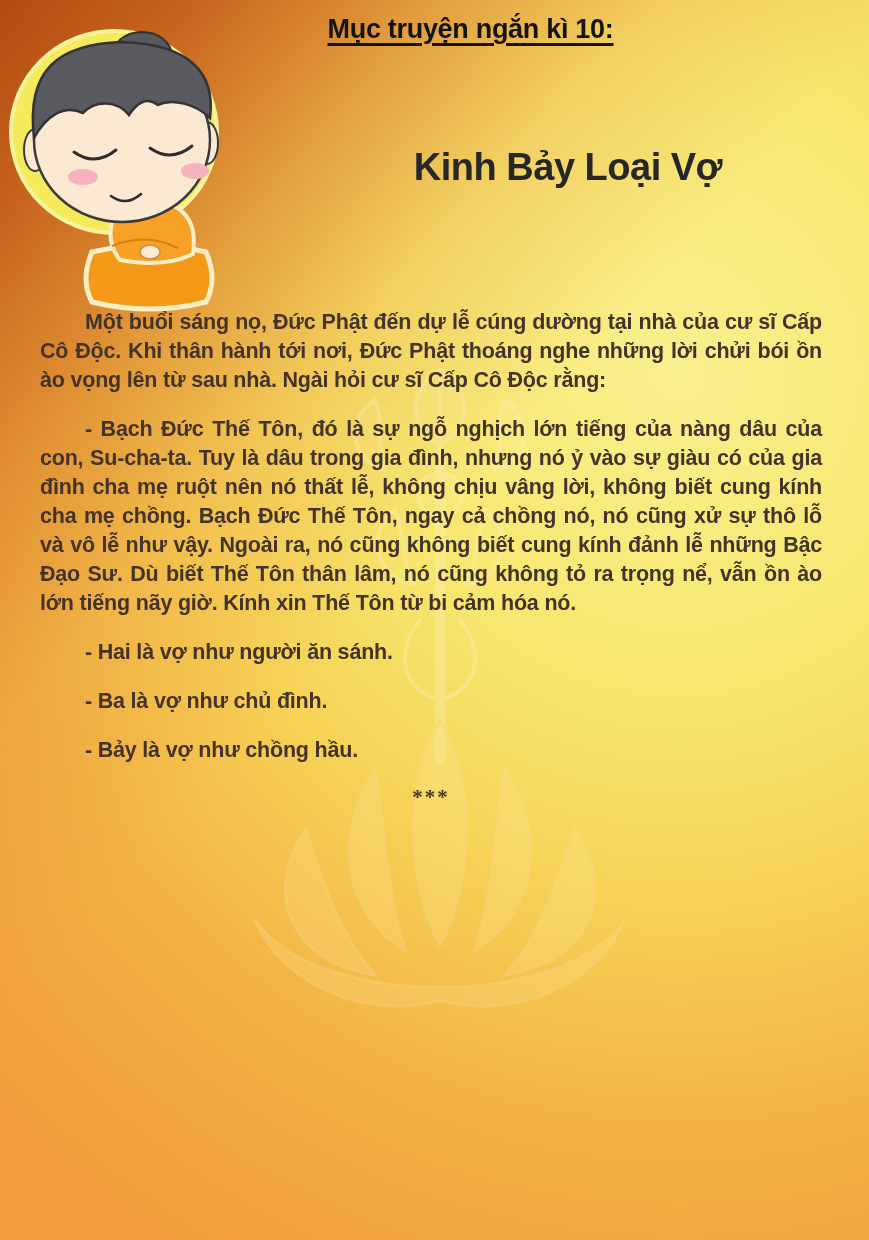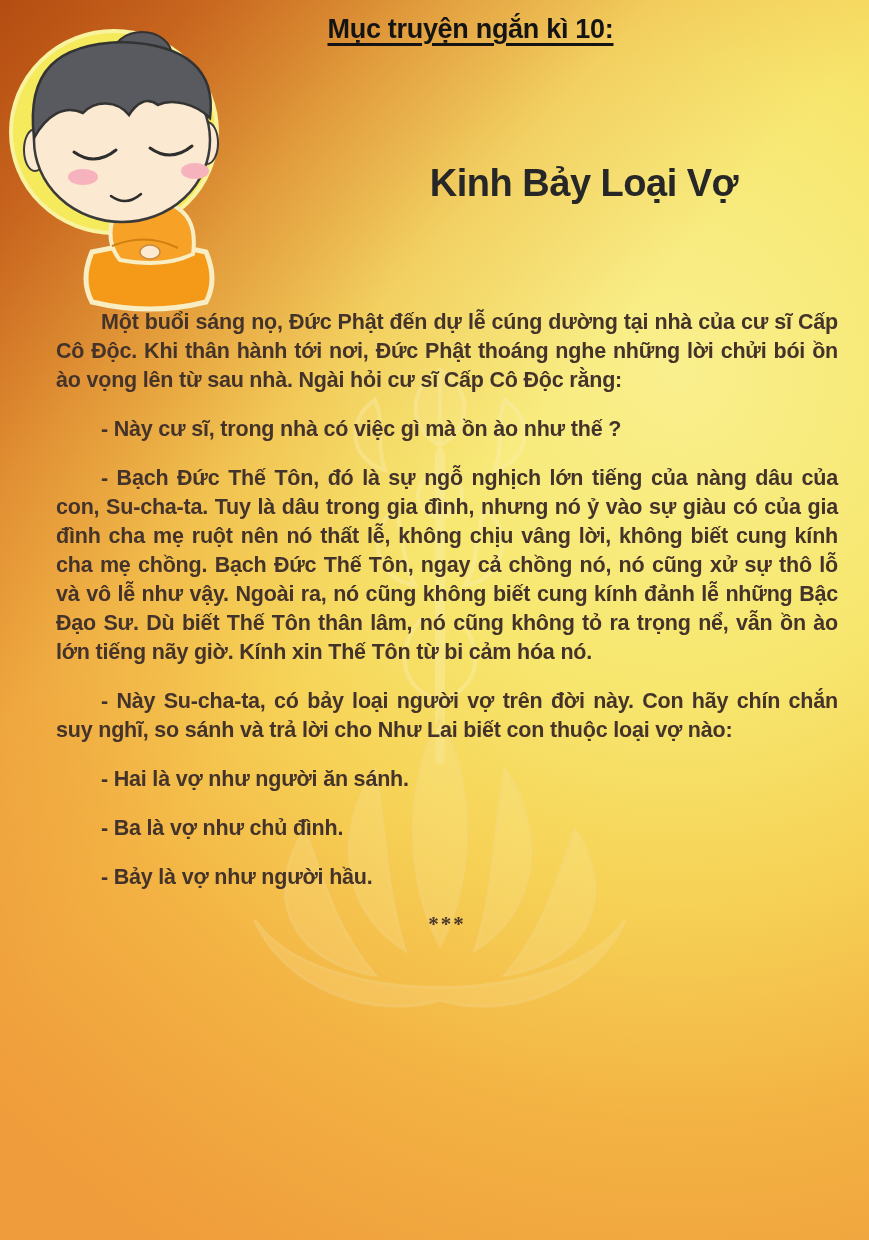--- a/index.html
+++ b/index.html
@@ -18,26 +18,26 @@
   }
   .buddha{position:absolute;left:0;top:0;width:240px;height:320px;}
   .section-heading{
     position:absolute;left:0;right:0;top:14px;margin:0;
     text-align:center;transform:translateX(36px);
     font-size:27px;font-weight:bold;color:#141414;
     text-decoration:underline;text-decoration-thickness:3px;text-underline-offset:5px;
     letter-spacing:-.3px;
   }
   .page-title{
-    position:absolute;left:300px;width:536px;top:146px;margin:16px;
+    position:absolute;left:300px;width:536px;top:146px;margin:0;
     text-align:center;font-size:38px;font-weight:bold;color:#272727;
     letter-spacing:-.5px;
   }
   .content{
-    position:absolute;left:56px;top:308px;width:782px;color:#44332a;
+    position:absolute;left:40px;top:308px;width:782px;color:#44332a;
   }
   .content p{
     margin:0 0 20px 0;text-align:justify;text-indent:45px;
     font-size:21.5px;line-height:29px;font-weight:bold;letter-spacing:-.2px;
   }
   .footer-mark{
     margin-top:12px;text-align:center;color:#4a372c;
     font-family:"Liberation Serif",serif;font-size:21px;font-weight:bold;letter-spacing:2px;
   }
 </style>
@@ -92,20 +92,18 @@
   <ellipse cx="195" cy="171" rx="14" ry="8" fill="#f7b3bd"></ellipse>
 
   <path d="M111 196 Q 126 207 141 194" fill="none" stroke="#2e2e2e" stroke-width="2.5" stroke-linecap="round"></path>
 </svg>
 
 <h1 class="section-heading">Mục truyện ngắn kì 10:</h1>
 <h2 class="page-title">Kinh Bảy Loại Vợ</h2>
 
 <div class="content">
   <p style="">Một buổi sáng nọ, Đức Phật đến dự lễ cúng dường tại nhà của cư sĩ Cấp Cô Độc. Khi thân hành tới nơi, Đức Phật thoáng nghe những lời chửi bói ồn ào vọng lên từ sau nhà. Ngài hỏi cư sĩ Cấp Cô Độc rằng:</p>
-    <p style="">- Này cư sĩ, trong nhà có việc gì mà ồn ào như thế ?</p>
     <p style="">- Bạch Đức Thế Tôn, đó là sự ngỗ nghịch lớn tiếng của nàng dâu của con, Su-cha-ta. Tuy là dâu trong gia đình, nhưng nó ỷ vào sự giàu có của gia đình cha mẹ ruột nên nó thất lễ, không chịu vâng lời, không biết cung kính cha mẹ chồng. Bạch Đức Thế Tôn, ngay cả chồng nó, nó cũng xử sự thô lỗ và vô lễ như vậy. Ngoài ra, nó cũng không biết cung kính đảnh lễ những Bậc Đạo Sư. Dù biết Thế Tôn thân lâm, nó cũng không tỏ ra trọng nể, vẫn ồn ào lớn tiếng nãy giờ. Kính xin Thế Tôn từ bi cảm hóa nó.</p>
-    <p style="">- Này Su-cha-ta, có bảy loại người vợ trên đời này. Con hãy chín chắn suy nghĩ, so sánh và trả lời cho Như Lai biết con thuộc loại vợ nào:</p>
     <p style="">- Hai là vợ như người ăn sánh.</p>
     <p style="">- Ba là vợ như chủ đình.</p>
-    <p style="">- Bảy là vợ như người hầu.</p>
+    <p style="">- Bảy là vợ như chồng hầu.</p>
   <div class="footer-mark">***</div>
 </div>
 
 </body></html>

